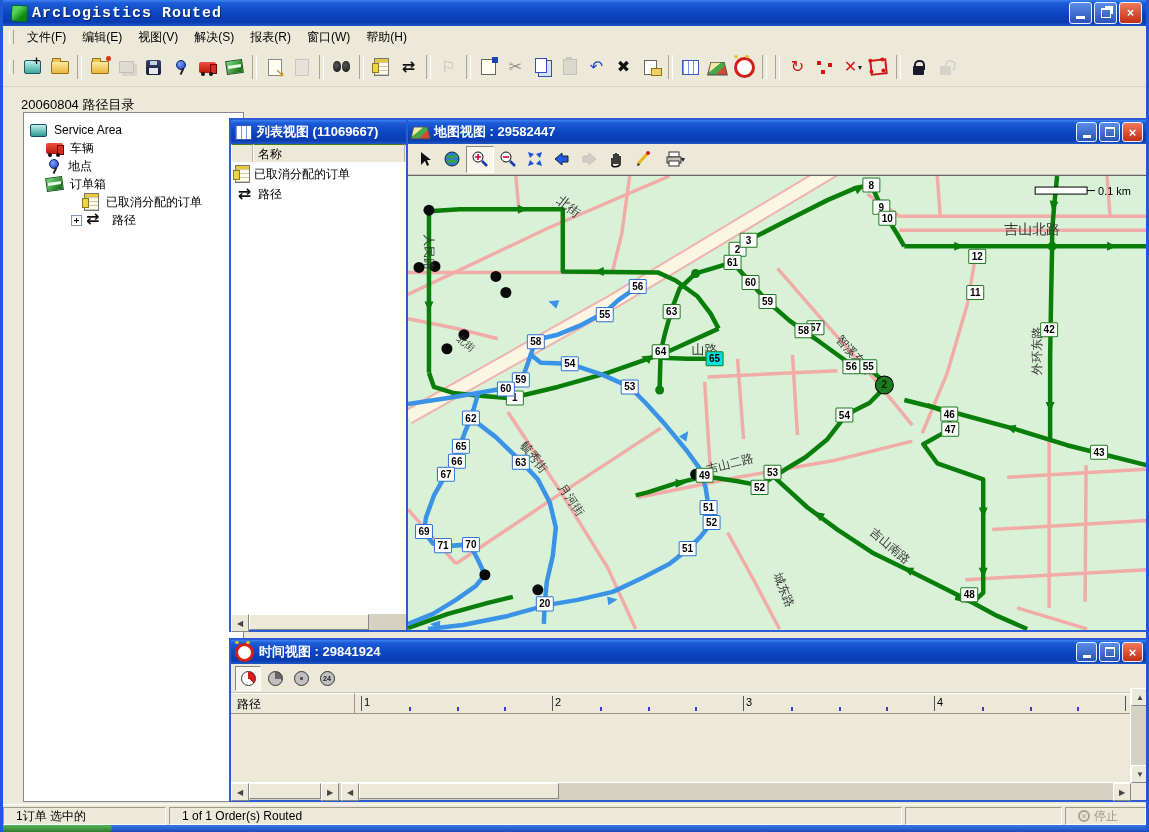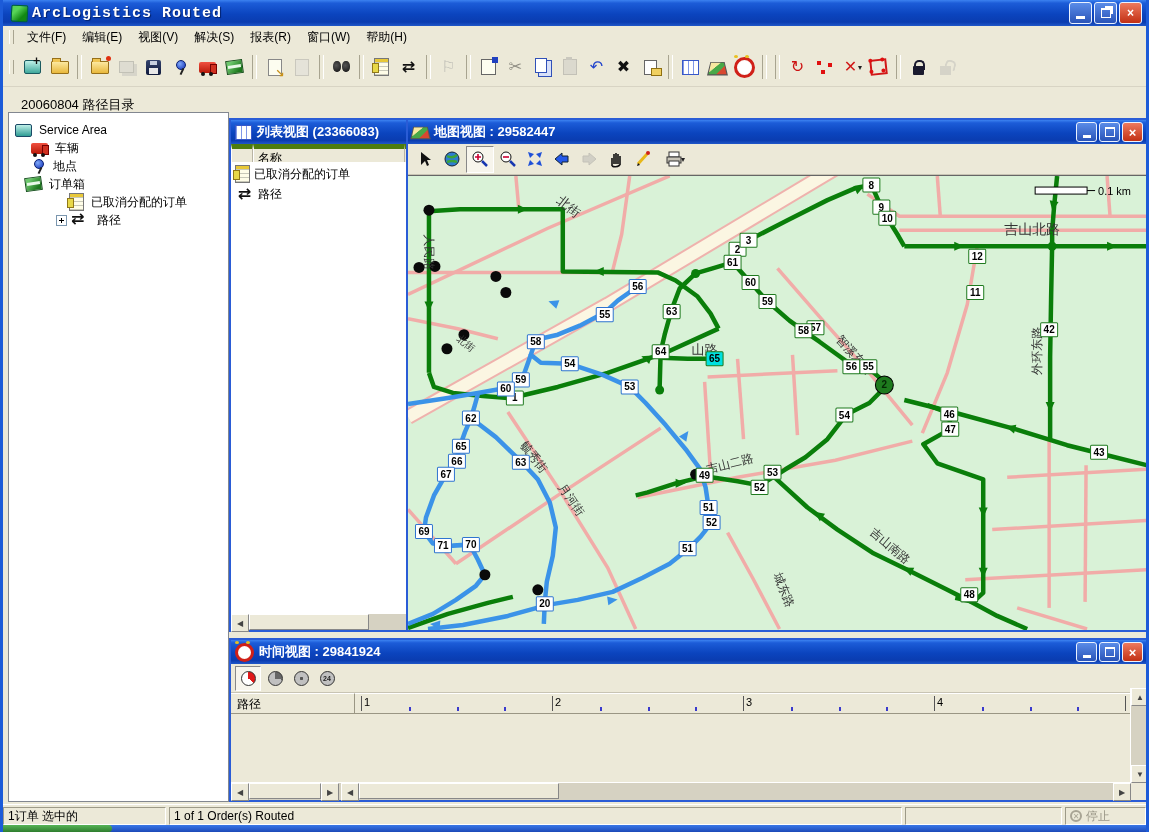--- a/index.html
+++ b/index.html
@@ -85,42 +85,42 @@
      box-shadow:12px 0 0 #E01010,0 11px 0 #E01010,12px 11px 0 #E01010;}
   .iclockc{width:11px;height:9px;background:#1A1A2E;position:relative;margin-top:6px;border-radius:1px;}
   .iclockc::before{content:"";position:absolute;left:1px;top:-6px;width:7px;height:8px;border:2px solid #1A1A2E;border-bottom:none;border-radius:5px 5px 0 0;}
   .icunlockc{width:11px;height:9px;background:#B8B4A4;position:relative;margin-top:6px;}
   .icunlockc::before{content:"";position:absolute;left:5px;top:-6px;width:7px;height:8px;border:2px solid #B8B4A4;border-bottom:none;border-radius:5px 5px 0 0;transform:rotate(15deg);}
   .icflag{color:#5878C8;}
   
   .pathbar{position:absolute;left:0;top:86px;right:0;height:24px;display:flex;align-items:center;
     padding-left:18px;font-size:13px;background:#ECE9D8;margin-top:7px;}
   
-  .treepanel{position:absolute;left:5px;top:112px;width:219px;bottom:30px;background:#fff;
+  .treepanel{position:absolute;left:20px;top:112px;width:219px;bottom:30px;background:#fff;
     border:1px solid #828790;overflow:hidden;padding-top:8px;}
   .trow{display:flex;align-items:center;height:18px;white-space:nowrap;}
   .texp{width:9px;height:9px;border:1px solid #7A96AE;background:#fff;flex:none;position:relative;margin-right:4px;}
   .texp::before{content:"";position:absolute;left:2px;top:4px;width:5px;height:1px;background:#000;}
   .texp.plus::after{content:"";position:absolute;left:4px;top:2px;width:1px;height:5px;background:#000;}
   .tlabel{padding:0 3px;}
   .tlabel.sel{background:#DCD8C8;border:1px dotted #9A9684;}
   .tico{display:inline-block;position:relative;margin-right:4px;flex:none;}
   
   .cwin{position:absolute;border:2px solid #2A5CD6;background:#ECE9D8;box-sizing:border-box;}
   .ctitle{height:24px;background:linear-gradient(180deg,#3C82F0 0%,#1C5CD8 12%,#0B44BE 55%,#0A3CB0 85%,#2057C8 100%);
     display:flex;align-items:center;padding:0 4px;color:#fff;font-weight:bold;font-size:13px;gap:5px;}
   .cbtns{margin-left:auto;display:flex;gap:2px;}
   .cbtn{width:19px;height:18px;border-radius:3px;border:1px solid #EAF2FF;color:#fff;
     display:flex;align-items:center;justify-content:center;background:linear-gradient(180deg,#5A8CE8,#2A54B8);}
   .cbtn.close{background:linear-gradient(180deg,#EE7A5E,#C23014);font-weight:bold;}
   .cbtn .minbar{width:8px;height:3px;background:#fff;margin-top:8px;}
   .cbtn .maxbox{width:8px;height:7px;border:1px solid #fff;border-top-width:2px;}
   
   .lv-head{display:flex;height:18px;background:#ECE9D8;border-bottom:1px solid #B8B4A4;}
-  .lv-hcell{border-right:1px solid #B8B4A4;border-top:5px solid #4d7c0f;border-left:1px solid #fff;
+  .lv-hcell{border-right:1px solid #B8B4A4;border-top:1px solid #4d7c0f;border-left:1px solid #fff;
     padding:1px 4px;box-sizing:border-box;}
   .lv-body{background:#fff;position:absolute;left:0;right:0;top:18px;bottom:17px;padding-top:2px;}
   .lv-row{display:flex;align-items:center;height:20px;padding-left:4px;gap:4px;}
   .hscroll{position:absolute;left:0;right:0;bottom:0;height:16px;background:#D6D2C2;display:flex;border-top:1px solid #fff;}
   .sbtn{width:16px;height:16px;background:#ECE9D8;border:1px solid #fff;border-right-color:#888;border-bottom-color:#888;
     font-size:8px;display:flex;align-items:center;justify-content:center;color:#444;flex:none;}
   .sthumb{background:#ECE9D8;border:1px solid #fff;border-right-color:#888;border-bottom-color:#888;height:16px;box-sizing:border-box;}
   
   .maptools{height:30px;background:#ECE9D8;display:flex;align-items:center;padding-left:4px;gap:1px;border-bottom:1px solid #C8C4B4;}
   .mtbtn{width:26px;height:25px;display:flex;align-items:center;justify-content:center;}
@@ -148,21 +148,21 @@
   .tv-rowlabel{position:absolute;left:10px;font-size:12px;color:#222;}
   .tv-bar{position:absolute;height:11px;background:#0B7E0B;border:1px solid #000;box-sizing:border-box;}
   .tv-cap{position:absolute;width:6px;height:24px;background:#064A06;border:1px solid #000;box-sizing:border-box;}
   .tv-marker{position:absolute;width:5px;height:11px;background:#16387E;border:1px solid #02102E;}
   .vscroll{position:absolute;right:0;top:48px;bottom:17px;width:16px;background:#D6D2C2;display:flex;flex-direction:column;justify-content:space-between;border-left:1px solid #fff;}
   .tv-bottom{position:absolute;left:0;right:16px;bottom:0;height:17px;display:flex;background:#D6D2C2;border-top:1px solid #fff;}
   
   .statusbar{position:absolute;left:0;right:0;bottom:7px;height:21px;background:#ECE9D8;display:flex;
     align-items:stretch;gap:3px;padding-top:2px;border-top:1px solid #fff;box-sizing:border-box;}
   .spanel{border:1px solid;border-color:#9D9A88 #fff #fff #9D9A88;display:flex;align-items:center;
-    padding:0 4px;font-size:12px;box-sizing:border-box;}
+    padding:0 12px;font-size:12px;box-sizing:border-box;}
   .stopbtn{display:flex;align-items:center;gap:4px;color:#9B9788;}
   .stopico{width:12px;height:12px;border-radius:50%;border:2px solid #A8A494;color:#A8A494;font-size:8px;
     display:flex;align-items:center;justify-content:center;font-weight:bold;box-sizing:border-box;}
   .sliver{position:absolute;left:-3px;right:-3px;bottom:0;height:7px;background:linear-gradient(180deg,#3A78E8,#1C49B8);}
   .sliver .start{position:absolute;left:0;top:0;bottom:0;width:112px;background:linear-gradient(180deg,#57B457,#2E7D2E);border-radius:0 4px 4px 0;}
 </style>
 </head>
 <body>
 
 <div id="app">
@@ -307,39 +307,39 @@
         <span class="tlabel">Service Area</span>
       </div>
       <div class="trow" style="padding-left: 22px;">
         <div class="tico ticon ictruck"></div>
         <span class="tlabel">车辆</span>
       </div>
       <div class="trow" style="padding-left: 22px;">
         <div class="tico ticon icpin"></div>
         <span class="tlabel">地点</span>
       </div>
-      <div class="trow" style="padding-left: 16px;">
+      <div class="trow" style="padding-left: 22px;">
         <div class="tico ticon icbox"></div>
         <span class="tlabel">订单箱</span>
       </div>
       <div class="trow" style="padding-left: 60px;">
         <div class="tico ticon icorders"></div>
         <span class="tlabel">已取消分配的订单</span>
       </div>
       <div class="trow" style="padding-left: 47px;">
         <div class="texp plus"></div>
         <div class="tico ticon icroutes">⇄</div>
         <span class="tlabel">路径</span>
       </div>
     </div>
 
   <div class="cwin" style="left:226px;top:118px;width:520px;height:514px;z-index:1;">
     <div class="ctitle">
       <span class="ticon icgrid" style="width:15px;height:13px;"></span>
-      <span>列表视图 (23366083)</span>
+      <span>列表视图 (11069667)</span>
     </div>
     <div style="position:absolute;left:0;right:0;top:24px;bottom:0;background:#fff;">
       <div class="lv-head">
         <div class="lv-hcell" style="width:22px;"></div>
         <div class="lv-hcell" style="width:152px;">名称</div>
         <div class="lv-hcell" style="flex:1;border-left:none;"></div>
       </div>
       <div class="lv-body">
           <div class="lv-row">
             <div class="ticon icorders"></div>

